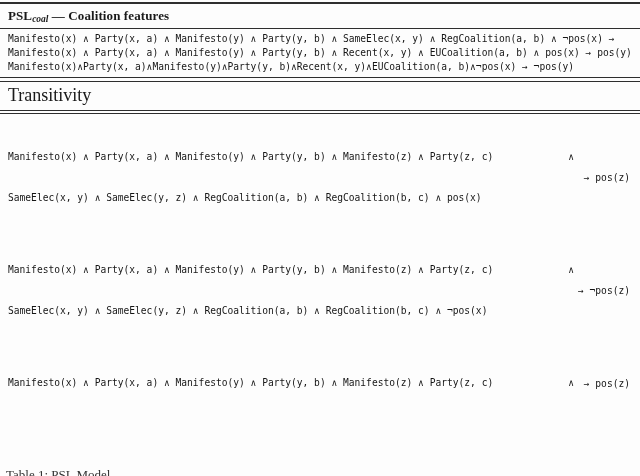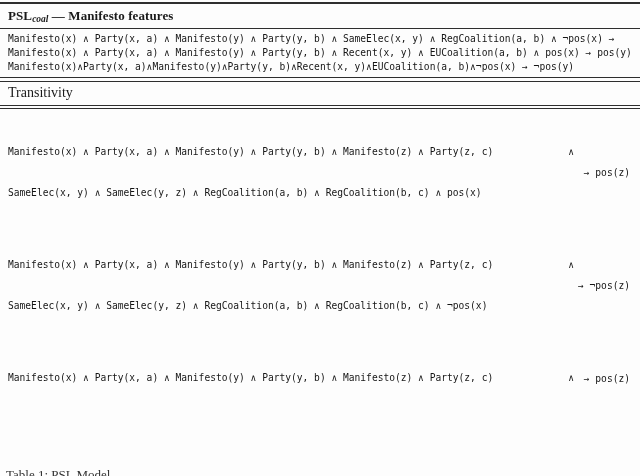--- a/index.html
+++ b/index.html
@@ -9,39 +9,39 @@
     font-family:"Liberation Serif",serif;
     overflow:hidden;position:relative;
     box-sizing:border-box;
   }
   .tbl{position:absolute;top:0;left:0;width:640px;}
   .hline{height:0;border-top:1.5px solid #2e2e2e;}
   .topline{height:0;border-top:2px solid #2e2e2e;margin-top:2px;}
   .dbl{height:2.5px;border-top:1.2px solid #2e2e2e;border-bottom:1.2px solid #2e2e2e;}
   .sec-hdr{font-weight:bold;font-size:13px;padding:4px 0 4px 8px;letter-spacing:.1px;}
   .sec-hdr .sub{font-style:italic;font-weight:bold;font-size:9.5px;vertical-align:-2px;letter-spacing:0;margin-top:25px;}
-  .plain-hdr{font-size:14px;padding:3px 0 4px 8px;}
+  .plain-hdr{font-size:18px;padding:3px 0 4px 8px;}
   .mono{font-family:"DejaVu Sans Mono",monospace;font-size:9.6px;color:#151515;white-space:pre;}
   .rules{padding:3px 0 4px 8px;}
   .rules .rule{line-height:13.8px;}
   .trules{padding:4px 0 7px 0;}
   .trule{display:flex;align-items:center;margin:5px 0;padding-left:8px;padding-right:10px;}
   .tbody{width:566px;line-height:13.5px;}
   .tline1{display:flex;justify-content:space-between;}
   .tconc{flex:1;text-align:right;}
   .caption{position:absolute;left:6px;top:467px;font-size:13px;color:#333;white-space:nowrap;}
 </style>
 </head>
 <body>
 
 <div class="tbl">
 
   <div class="topline"></div>
 
-  <div class="sec-hdr"><span>PSL</span><span class="sub">coal</span><span> — Manifesto features</span></div>
+  <div class="sec-hdr"><span>PSL</span><span class="sub">coal</span><span> — Coalition features</span></div>
   <div class="hline"></div>
   <div class="rules">
     <div class="rule mono">Manifesto(x) ∧ Party(x, a) ∧ Manifesto(y) ∧ Party(y, b) ∧ SameElec(x, y) ∧ RegCoalition(a, b) ∧ ¬pos(x) →</div>
     <div class="rule mono">Manifesto(x) ∧ Party(x, a) ∧ Manifesto(y) ∧ Party(y, b) ∧ Recent(x, y) ∧ EUCoalition(a, b) ∧ pos(x) → pos(y)</div>
     <div class="rule mono">Manifesto(x)∧Party(x, a)∧Manifesto(y)∧Party(y, b)∧Recent(x, y)∧EUCoalition(a, b)∧¬pos(x) → ¬pos(y)</div>
   </div>
 
   <div class="dbl"></div>
   <div class="plain-hdr">Transitivity</div>
   <div class="dbl"></div>

